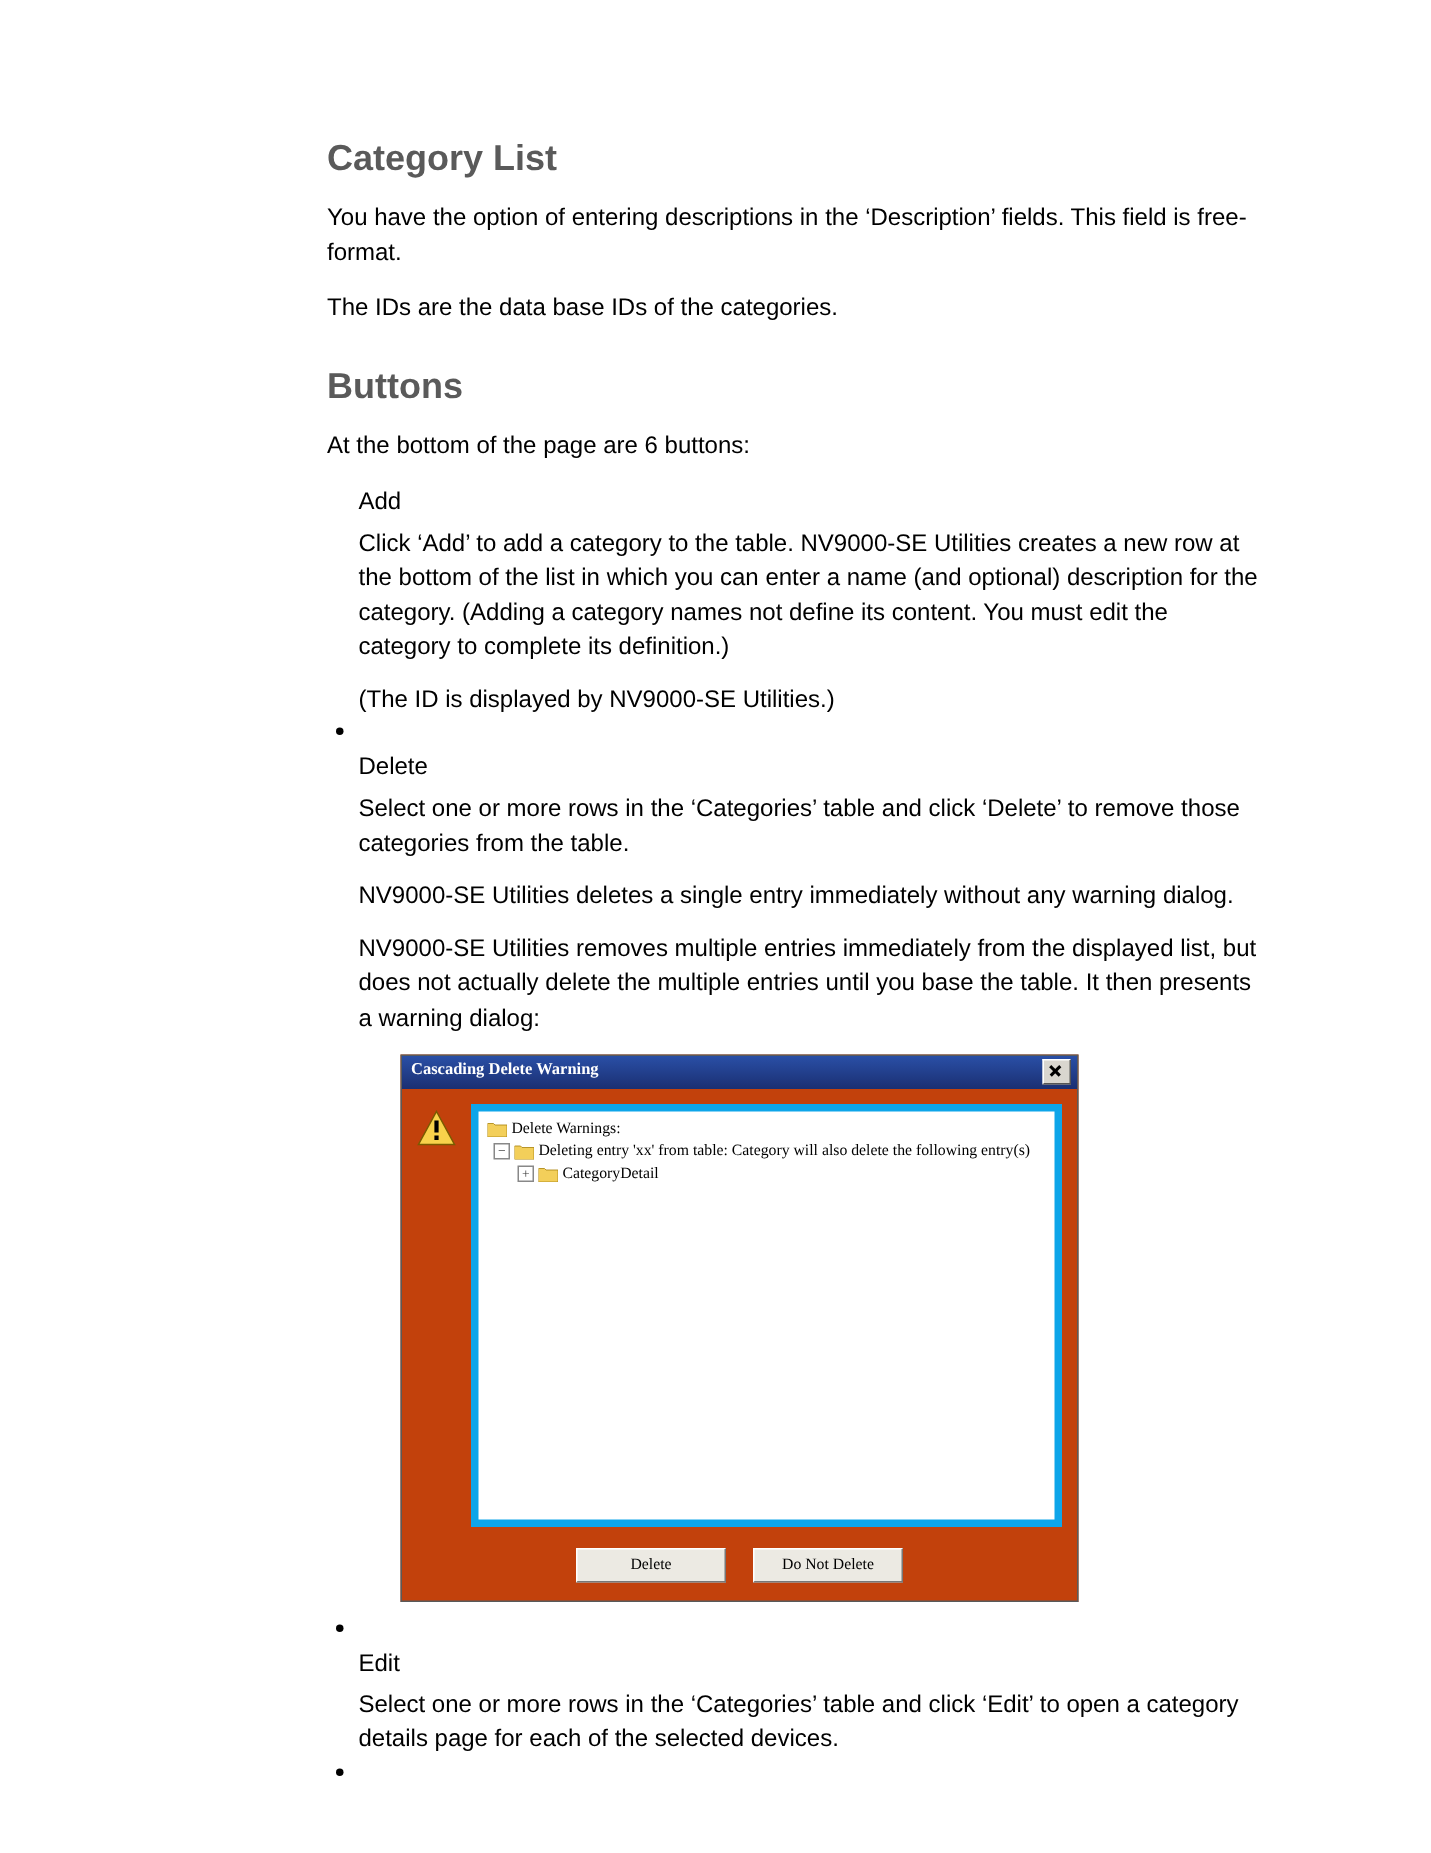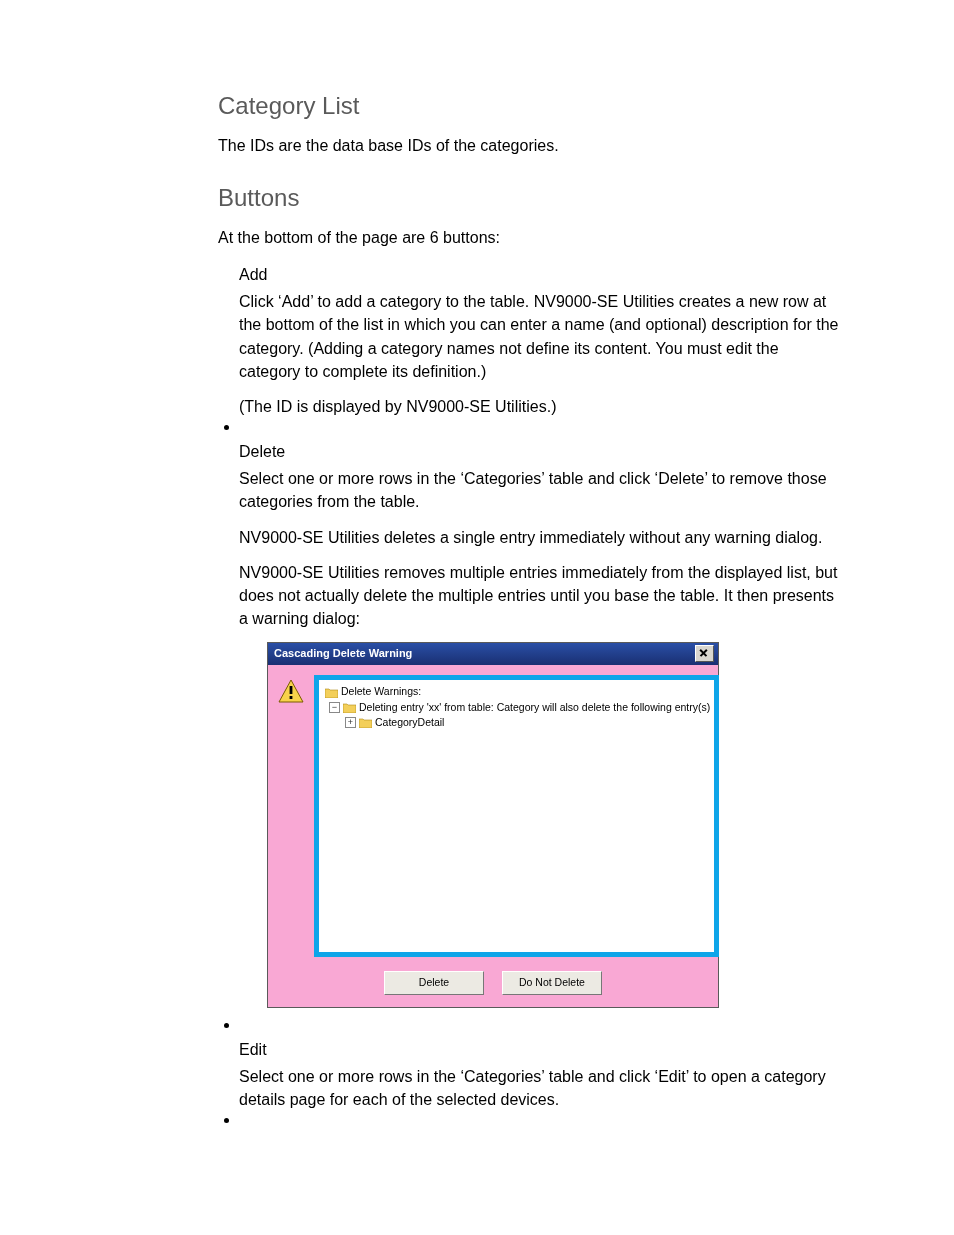--- a/index.html
+++ b/index.html
@@ -1,30 +1,30 @@
 <!DOCTYPE html>
 <html><head>
 <meta charset="utf-8">
 <style>
 html,body{margin:0;padding:0;background:#fff;color:#000;font-family:"Segoe UI","Helvetica Neue",Arial,sans-serif;font-size:16px;line-height:1.45}
 .page{width:954px;min-height:1235px;margin:0 auto;padding:65px 110px 40px 112px;box-sizing:border-box;position:relative}
 .hdr-title{font-size:19px;letter-spacing:.2px}
 .hdr-sub{font-size:13px;color:#222;margin-top:2px}
 .rule{border:0;border-top:1px solid #000;margin:8px 0 30px}
 .content{margin-left:106px}
-h2{font-family:"Segoe UI","Helvetica Neue",Arial,sans-serif;font-weight:400;font-size:24px;color:#5a5a5a;margin:24px 0 10px}
+h2{font-family:"Segoe UI","Helvetica Neue",Arial,sans-serif;font-weight:700;font-size:24px;color:#5a5a5a;margin:24px 0 10px}
 p{margin:6px 0 14px}
 ul{list-style:none;padding:0;margin:0}
 ul>li{margin:6px 0 10px}
 .bullet-row{display:flex;align-items:flex-end;gap:10px;margin-left:6px}
 .bullet-dot{width:5px;height:5px;border-radius:50%;background:#000;margin-top:9px;flex:0 0 auto}
 .bullet-body{flex:1 1 auto}
 .bullet-body p{margin:4px 0 12px}
 
-.dlg{width:450px;margin:12px 0 20px 28px;border:1px solid #5a5a5a;background:#f9a8d4;font-family:Liberation Sans, sans-serif}
+.dlg{width:450px;margin:12px 0 20px 28px;border:1px solid #5a5a5a;background:#c2410c;font-family:Liberation Serif, serif}
 .dlg-titlebar{background:linear-gradient(#2a4fa6,#1a2f72);color:#fff;display:flex;align-items:center;justify-content:space-between;padding:2px 4px 3px 6px;font-size:11px;font-weight:700}
 .dlg-close{width:17px;height:15px;background:#d9d6cf;border:1px solid #fff;border-right-color:#555;border-bottom-color:#555;position:relative}
 .dlg-close::before,.dlg-close::after{content:"";position:absolute;left:3px;top:6px;width:9px;height:1.5px;background:#000}
 .dlg-close::before{transform:rotate(45deg)}
 .dlg-close::after{transform:rotate(-45deg)}
 .dlg-body{padding:10px 10px 12px;display:flex;flex-direction:column}
 .dlg-main{display:flex;gap:10px}
 .dlg-warn{flex:0 0 auto;margin-top:4px}
 .dlg-warn svg{display:block}
 .dlg-tree{flex:1 1 auto;background:#fff;border:5px solid #0ea5e9;padding:4px 4px 4px 6px;font-size:10.5px;min-height:264px;color:#000}
@@ -34,20 +34,21 @@
 .dlg-btns{display:flex;justify-content:center;gap:18px;margin-top:14px}
 .dlg-btn{min-width:78px;padding:3px 10px;font-size:10.5px;background:#eceae3;border:1px solid #fff;border-right-color:#777;border-bottom-color:#777;text-align:center;cursor:default}
 </style>
 </head>
 <body>
 
 <div class="page">
 
   <div class="content">
     <h2>Category List</h2>
+    <p>You have the option of entering descriptions in the ‘Description’ fields. This field is free-format.</p>
     <p>The IDs are the data base IDs of the categories.</p>
 
     <h2>Buttons</h2>
     <p>At the bottom of the page are 6 buttons:</p>
 
     <ul>
 
       <li>
         <div class="bullet-row">
           <span class="bullet-dot"></span>

